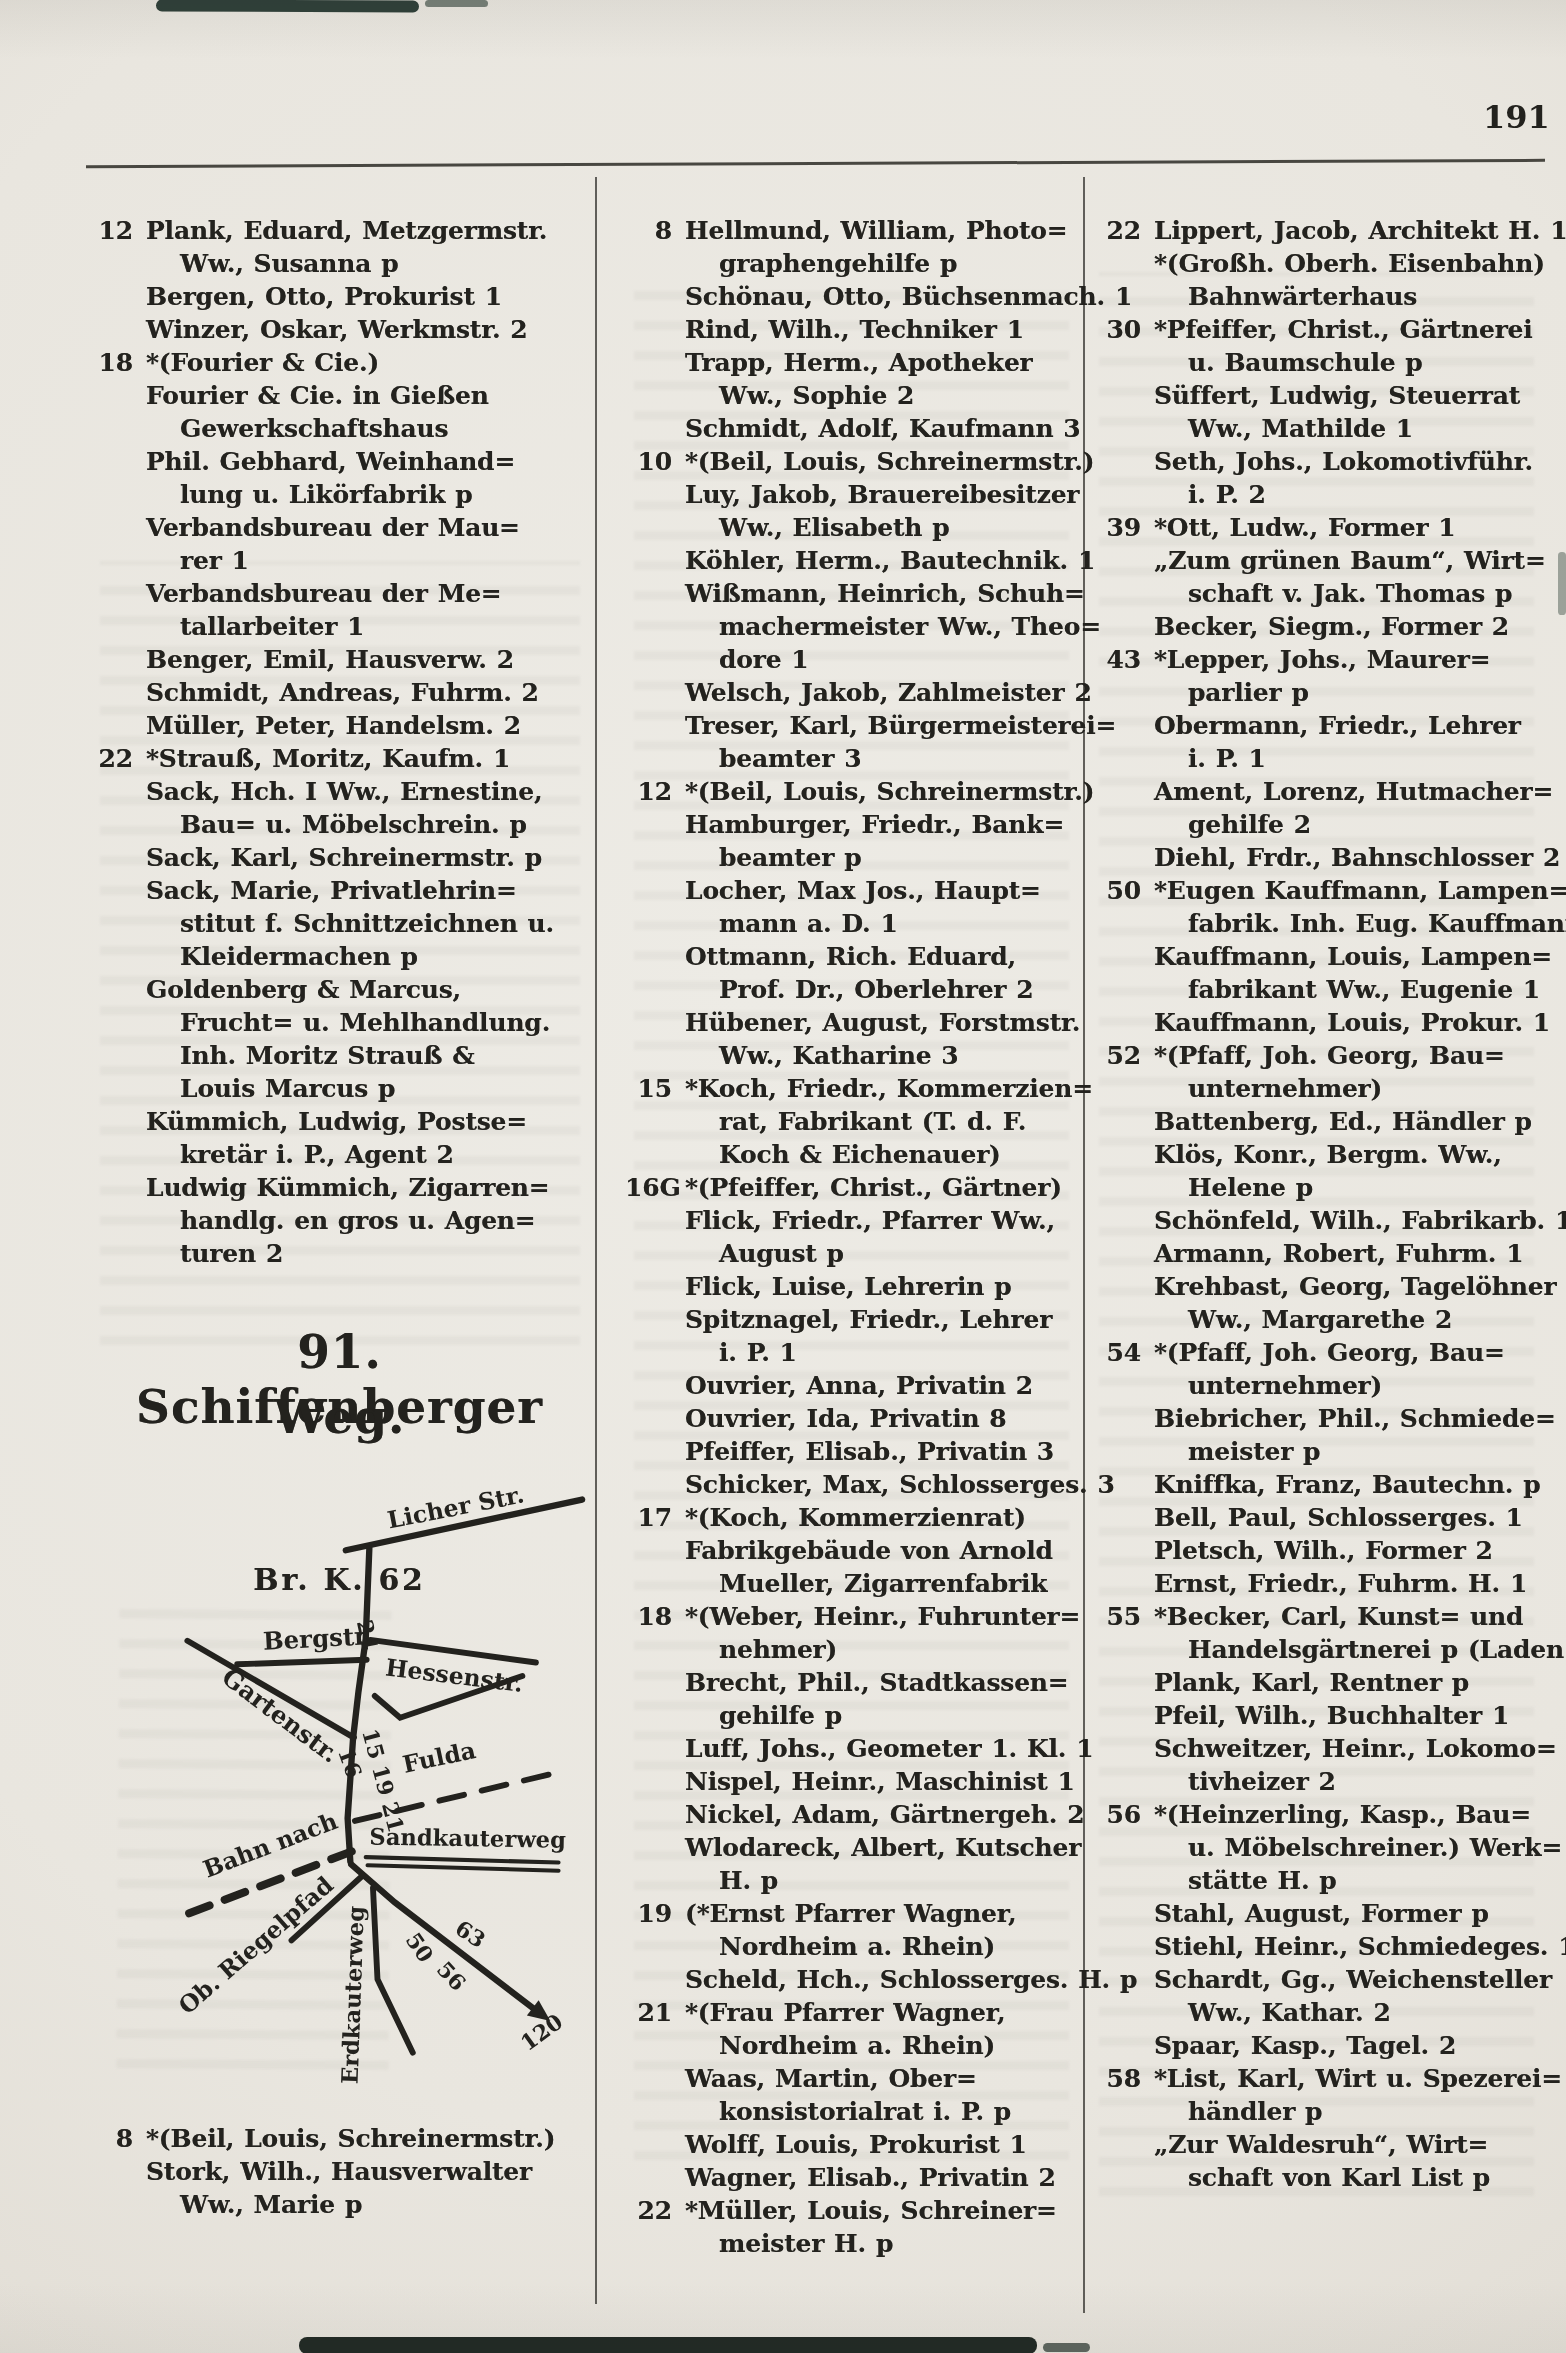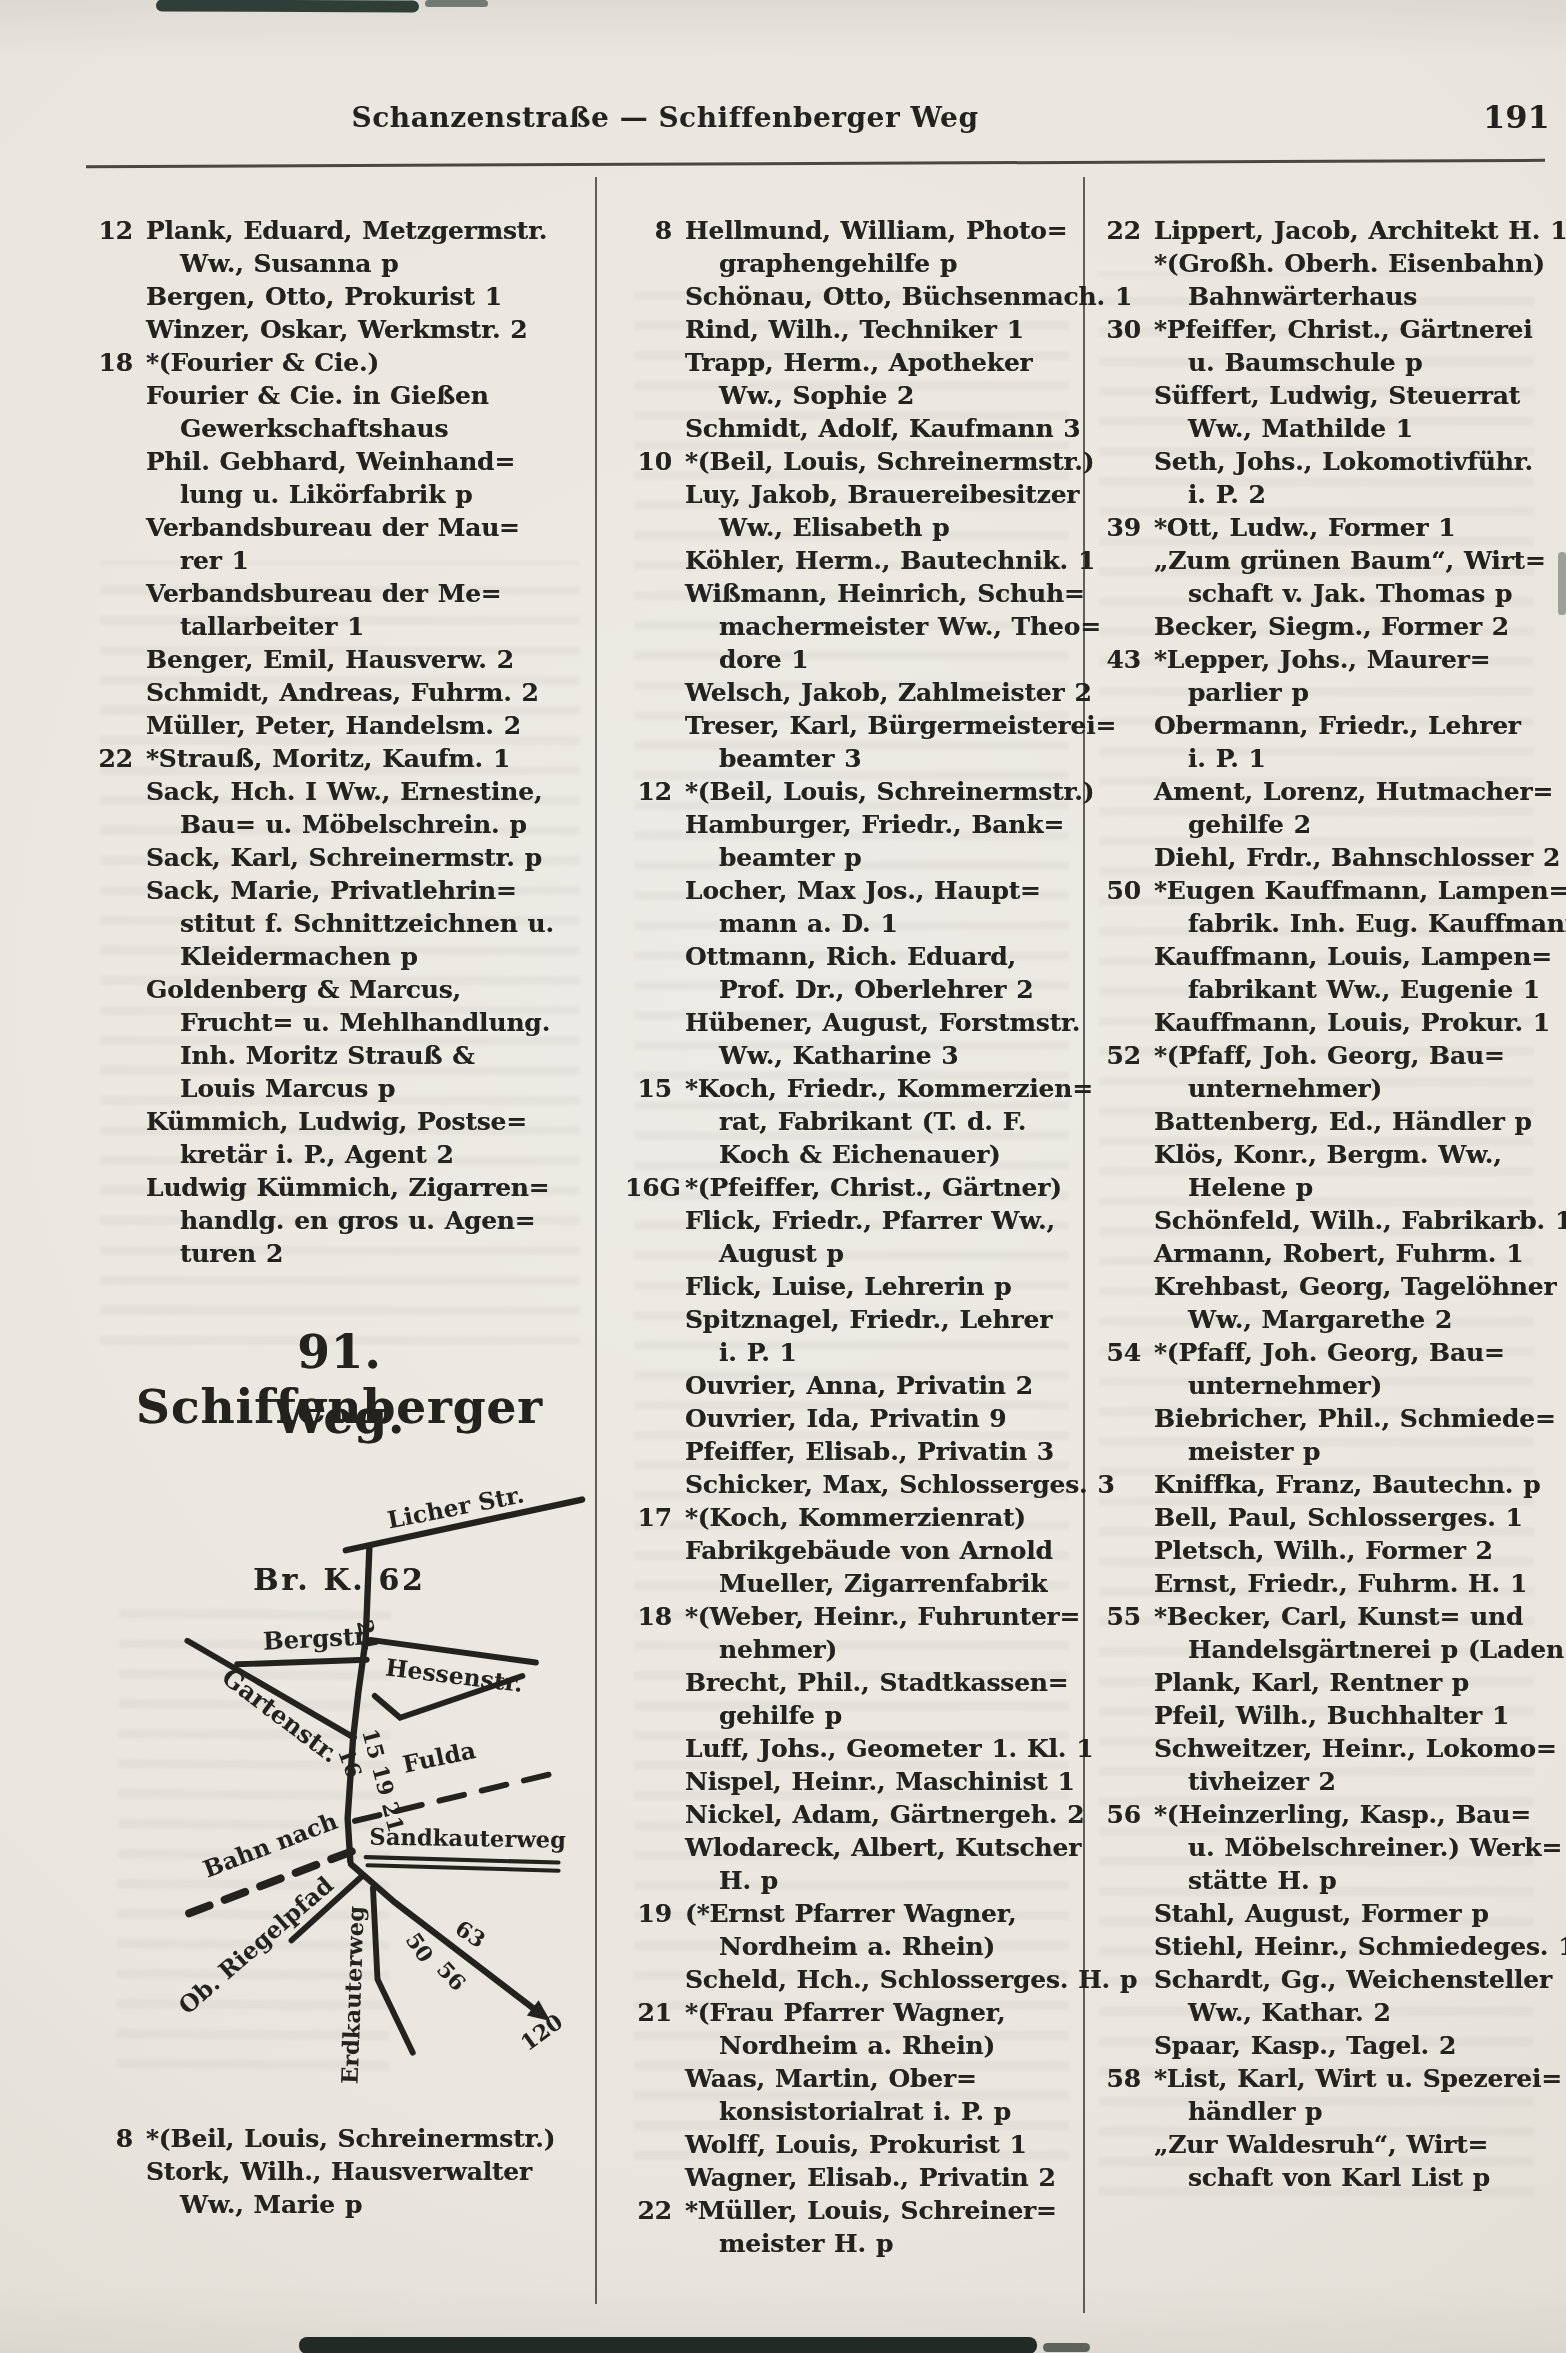--- a/index.html
+++ b/index.html
@@ -49,21 +49,20 @@
   <div class="artifact" id="art-top2"></div>
   <div class="artifact" id="art-bottom1"></div>
   <div class="artifact" id="art-bottom2"></div>
   <div class="artifact" id="art-right1"></div>
 
   <div class="ghost" style="left:100px;top:561px;width:480px;height:797px;"></div>
   <div class="ghost" style="left:118px;top:1593px;width:272px;height:489px;transform:rotate(.4deg);"></div>
   <div class="ghost" style="left:634px;top:290px;width:435px;height:1883px;"></div>
   <div class="ghost" style="left:1099px;top:272px;width:435px;height:1937px;"></div>
 
-  <div class="hdr">Schanzenstraße  —  Schiffenberger Weg</div>
   <div class="pgnum">191</div>
   <div class="hrule"></div>
 
   <div class="vdiv" id="vdiv1"></div>
   <div class="vdiv" id="vdiv2"></div>
 
   <div class="dcol" style="left: 86px; top: 214px; width: 507px;">
       <div class="dline"><span class="dnum">12</span><span>Plank, Eduard, Metzgermstr.</span></div>
       <div class="dline"><span style="padding-left: 34px;">Ww., Susanna p</span></div>
       <div class="dline"><span>Bergen, Otto, Prokurist 1</span></div>
@@ -132,21 +131,21 @@
       <div class="dline"><span class="dnum">15</span><span>*Koch, Friedr., Kommerzien=</span></div>
       <div class="dline"><span style="padding-left: 34px;">rat, Fabrikant (T. d. F.</span></div>
       <div class="dline"><span style="padding-left: 34px;">Koch &amp; Eichenauer)</span></div>
       <div class="dline"><span class="dnum">16G</span><span>*(Pfeiffer, Christ., Gärtner)</span></div>
       <div class="dline"><span>Flick, Friedr., Pfarrer Ww.,</span></div>
       <div class="dline"><span style="padding-left: 34px;">August p</span></div>
       <div class="dline"><span>Flick, Luise, Lehrerin p</span></div>
       <div class="dline"><span>Spitznagel, Friedr., Lehrer</span></div>
       <div class="dline"><span style="padding-left: 34px;">i. P. 1</span></div>
       <div class="dline"><span>Ouvrier, Anna, Privatin 2</span></div>
-      <div class="dline"><span>Ouvrier, Ida, Privatin 9</span></div>
+      <div class="dline"><span>Ouvrier, Ida, Privatin 8</span></div>
       <div class="dline"><span>Pfeiffer, Elisab., Privatin 3</span></div>
       <div class="dline"><span>Schicker, Max, Schlosserges. 3</span></div>
       <div class="dline"><span class="dnum">17</span><span>*(Koch, Kommerzienrat)</span></div>
       <div class="dline"><span>Fabrikgebäude von Arnold</span></div>
       <div class="dline"><span style="padding-left: 34px;">Mueller, Zigarrenfabrik</span></div>
       <div class="dline"><span class="dnum">18</span><span>*(Weber, Heinr., Fuhrunter=</span></div>
       <div class="dline"><span style="padding-left: 34px;">nehmer)</span></div>
       <div class="dline"><span>Brecht, Phil., Stadtkassen=</span></div>
       <div class="dline"><span style="padding-left: 34px;">gehilfe p</span></div>
       <div class="dline"><span>Luff, Johs., Geometer 1. Kl. 1</span></div>

